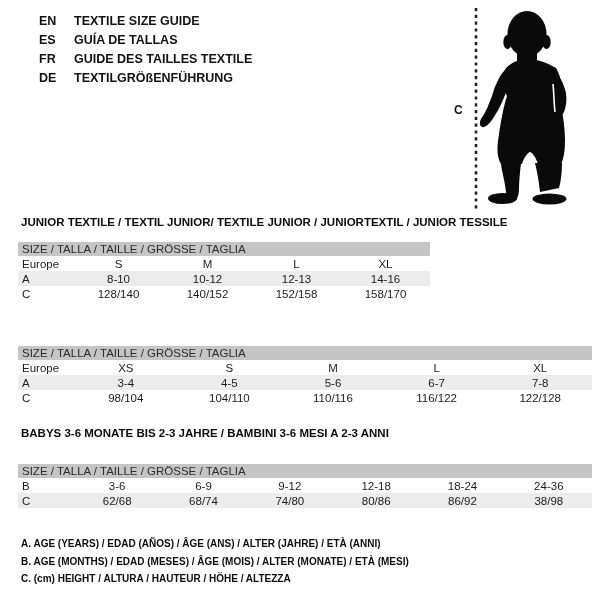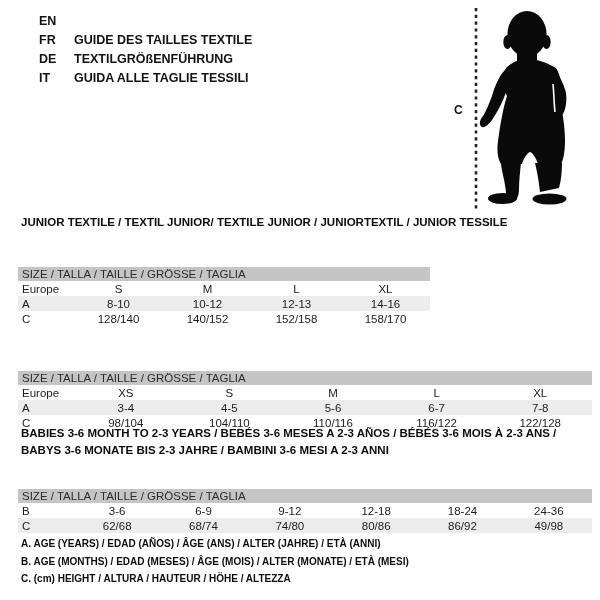--- a/index.html
+++ b/index.html
@@ -28,52 +28,53 @@
   .t2-title { top:321px; }
   .t3-title { top:425px; line-height:16.5px; width:570px; white-space:normal; }
   .subsc { font-size:8px; vertical-align:-3px; }
 
   
   .tbl { position:absolute; left:18px; }
   .t1 { top:242px; width:412px; }
   .t2 { top:346px; width:574px; }
   .t3 { top:464px; width:574px; }
   .size-bar { background:#c5c5c5; color:#2b2b2b; font-size:11.5px;
-              height:14px; line-height:14px; padding-left:4px;margin-top:25px; }
+              height:14px; line-height:14px; padding-left:4px; }
   .tbl table { width:100%; border-collapse:collapse; table-layout:fixed;
                font-size:11.5px; color:#1c1c1c; }
   .tbl td { height:15px; padding:0; text-align:center; }
   .tbl td.rl { text-align:left; padding-left:4px; }
   .tbl col.label-col { width:56px; }
   tr.shaded { background:#ececec; }
 
   
   .legend { position:absolute; left:21px; top:535px; font-weight:bold;
             font-size:10px; line-height:17.5px; color:#0d0d0d; }
 </style>
 </head>
 <body>
 
 <div class="canvas">
 
   <div class="langs">
     <div class="lang-row">
       <span class="lang-code">EN</span>
+      <span class="lang-label">TEXTILE SIZE GUIDE</span>
+    </div>
+    <div class="lang-row">
+      <span class="lang-code">ES</span>
+      <span class="lang-label">GUÍA DE TALLAS</span>
     </div>
     <div class="lang-row">
       <span class="lang-code">FR</span>
       <span class="lang-label">GUIDE DES TAILLES TEXTILE</span>
     </div>
     <div class="lang-row">
       <span class="lang-code">DE</span>
       <span class="lang-label">TEXTILGRÖßENFÜHRUNG</span>
-    </div>
-    <div class="lang-row">
-      <span class="lang-code">IT</span>
-      <span class="lang-label">GUIDA ALLE TAGLIE TESSILI</span>
     </div>
   </div>
 
   <div class="figure">
     <svg width="160" height="220" viewBox="440 0 160 220">
       <line x1="476" y1="8" x2="476" y2="210" stroke="#222222" stroke-width="2.6" stroke-dasharray="3.2 3.6"></line>
       <g fill="#0a0a0a">
         <ellipse cx="527" cy="34" rx="19.5" ry="23"></ellipse>
         <ellipse cx="507.5" cy="42" rx="4.2" ry="7"></ellipse>
         <ellipse cx="546.5" cy="42" rx="4.2" ry="7"></ellipse>
@@ -174,21 +175,20 @@
           <td>104/110</td>
           <td>110/116</td>
           <td>116/122</td>
           <td>122/128</td>
         </tr>
       </tbody>
     </table>
   </div>
 
   <div class="tbl-title t3-title">
-    <div>BABIES 3-6 MONTH TO 2-3 YEARS / BEBÉS 3-6 MESES A 2-3 AÑOS / BÉBÉS 3-6 MOIS À 2-3 ANS /</div>
     <div>BABYS 3-6 MONATE BIS 2-3 JAHRE / BAMBINI 3-6 MESI A 2-3 ANNI</div>
   </div>
   <div class="tbl t3">
     <div class="size-bar">SIZE / TALLA / TAILLE / GRÖSSE / TAGLIA</div>
     <table>
       <colgroup>
           <col class="label-col">
           <col>
           <col>
           <col>
@@ -206,21 +206,21 @@
           <td>18-24</td>
           <td>24-36</td>
         </tr>
         <tr class="shaded">
           <td class="rl">C</td>
           <td>62/68</td>
           <td>68/74</td>
           <td>74/80</td>
           <td>80/86</td>
           <td>86/92</td>
-          <td>49/98</td>
+          <td>38/98</td>
         </tr>
       </tbody>
     </table>
   </div>
 
   <div class="legend">
     <div>A. AGE (YEARS) / EDAD (AÑOS) / ÂGE (ANS) / ALTER (JAHRE) / ETÀ (ANNI)</div>
     <div>B. AGE (MONTHS) / EDAD (MESES) / ÂGE (MOIS) / ALTER (MONATE) / ETÀ (MESI)</div>
     <div>C. (cm) HEIGHT / ALTURA / HAUTEUR / HÖHE / ALTEZZA</div>
   </div>

